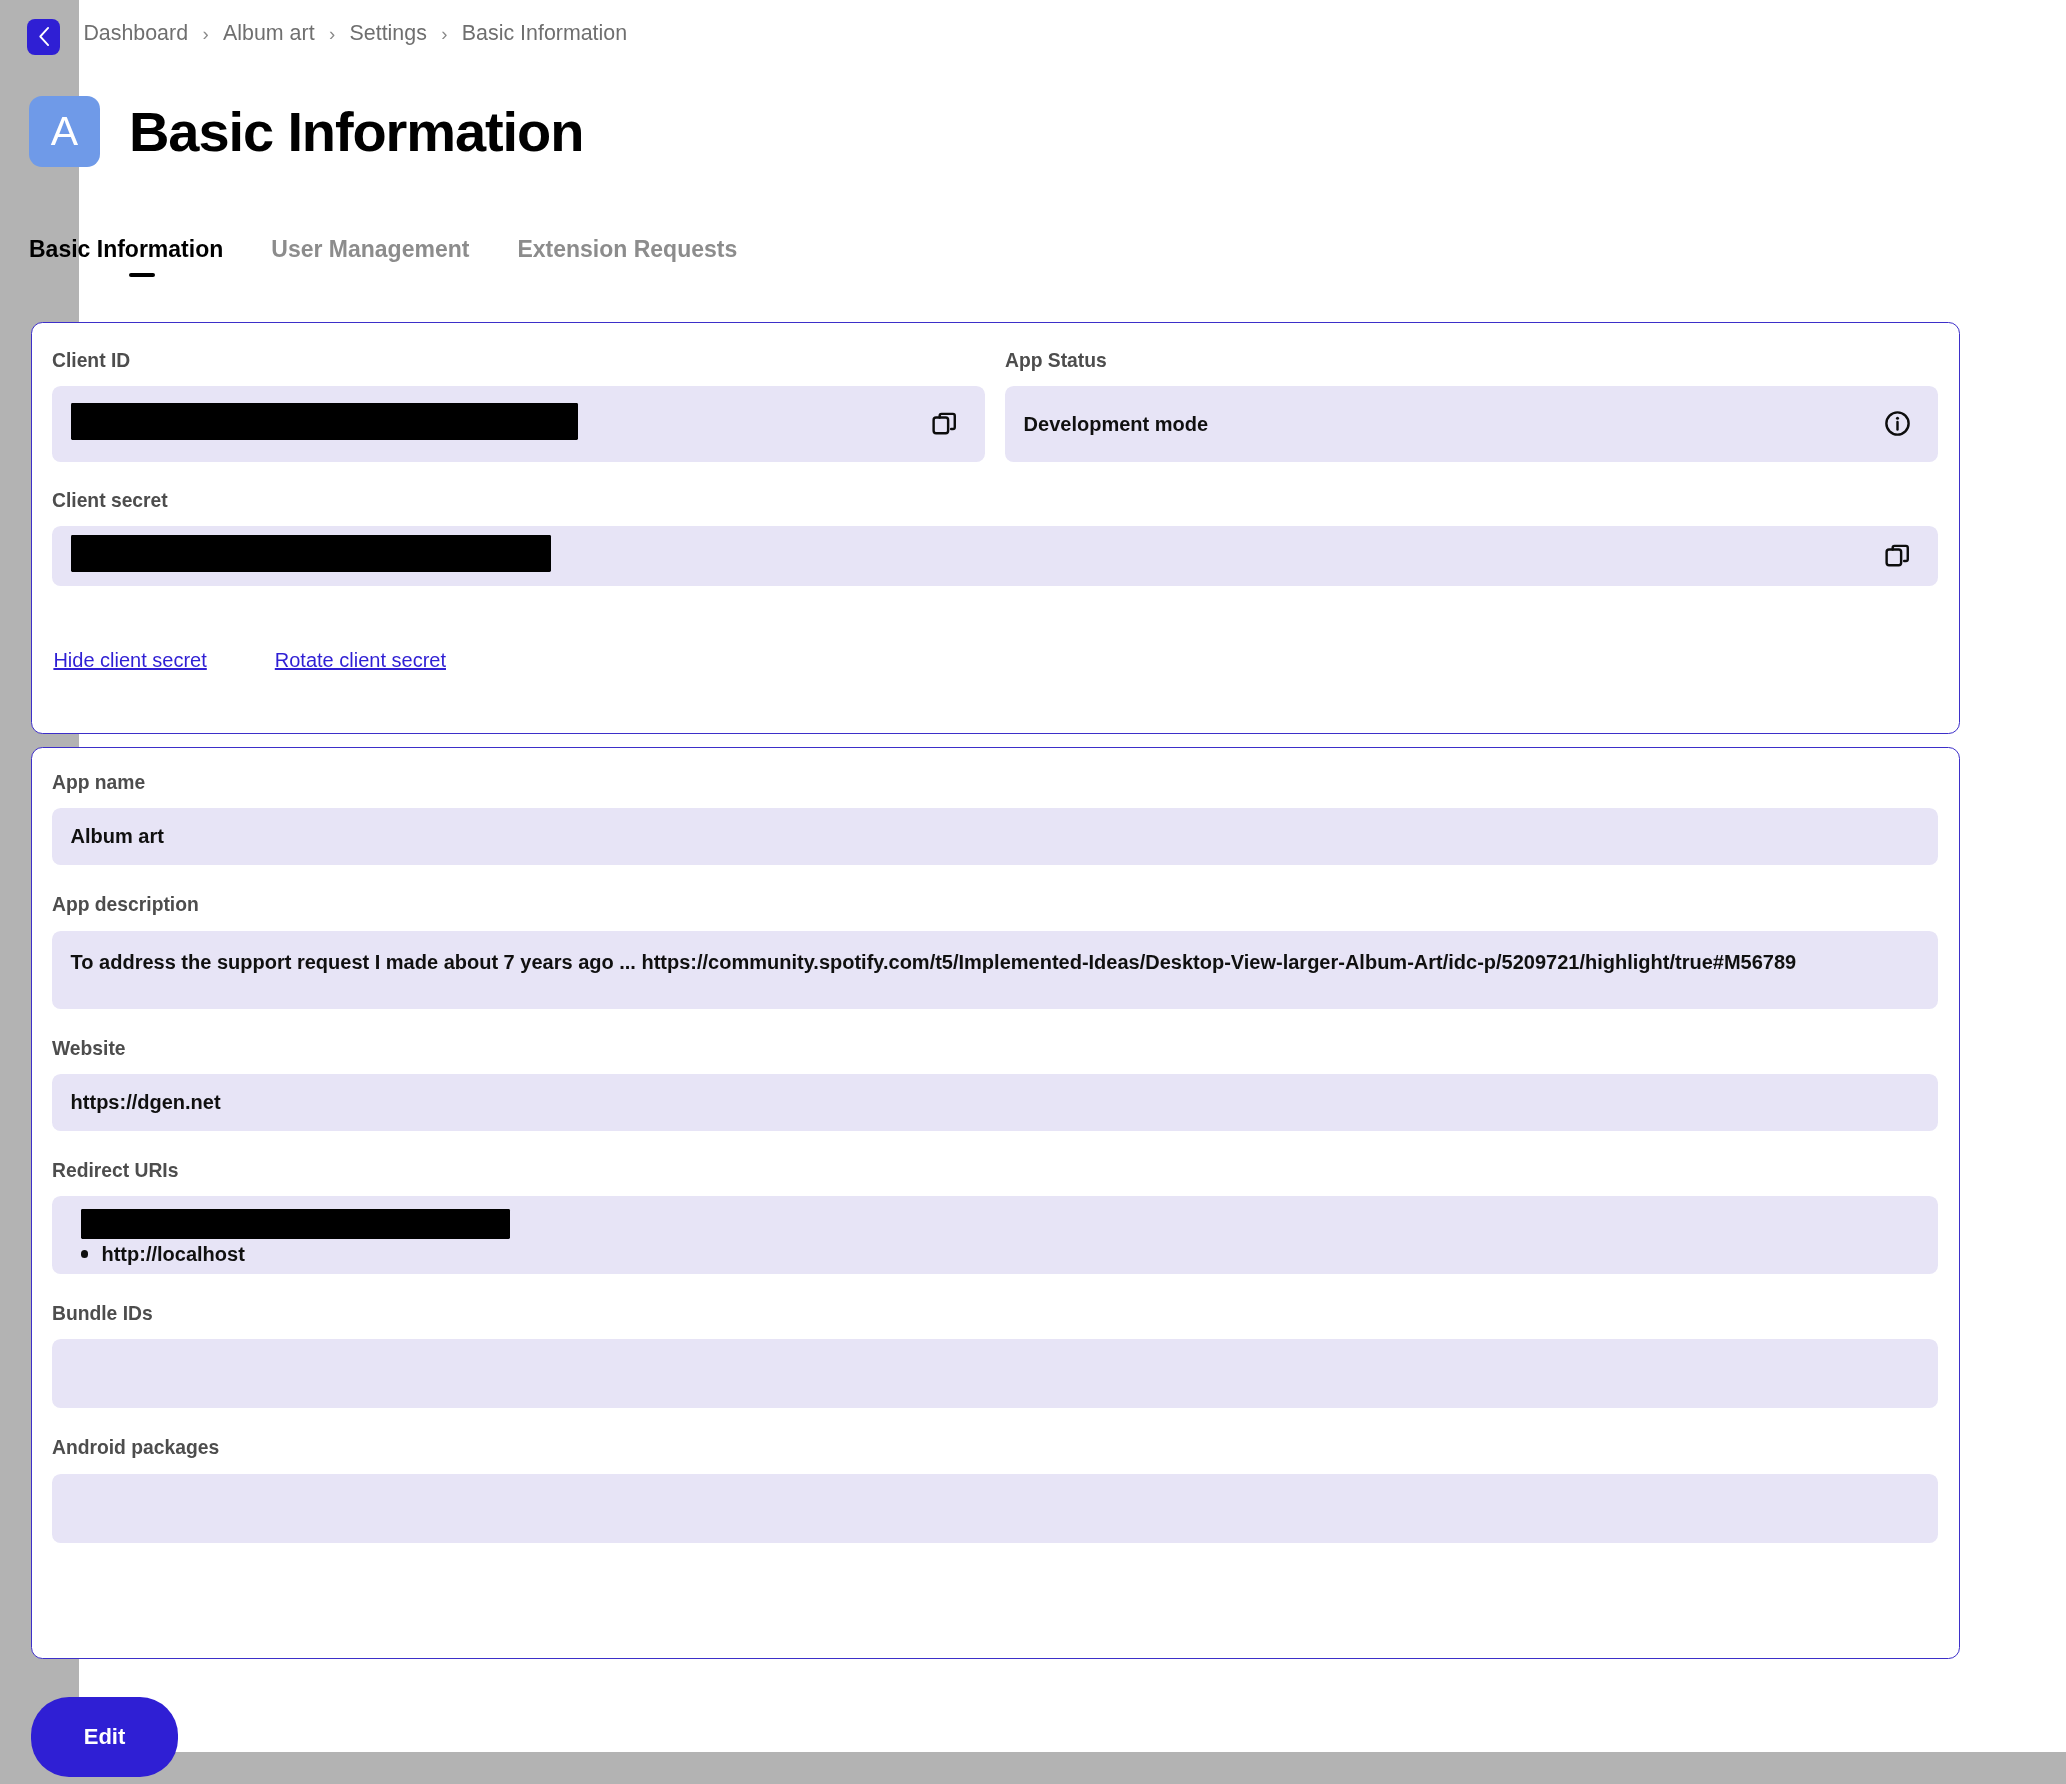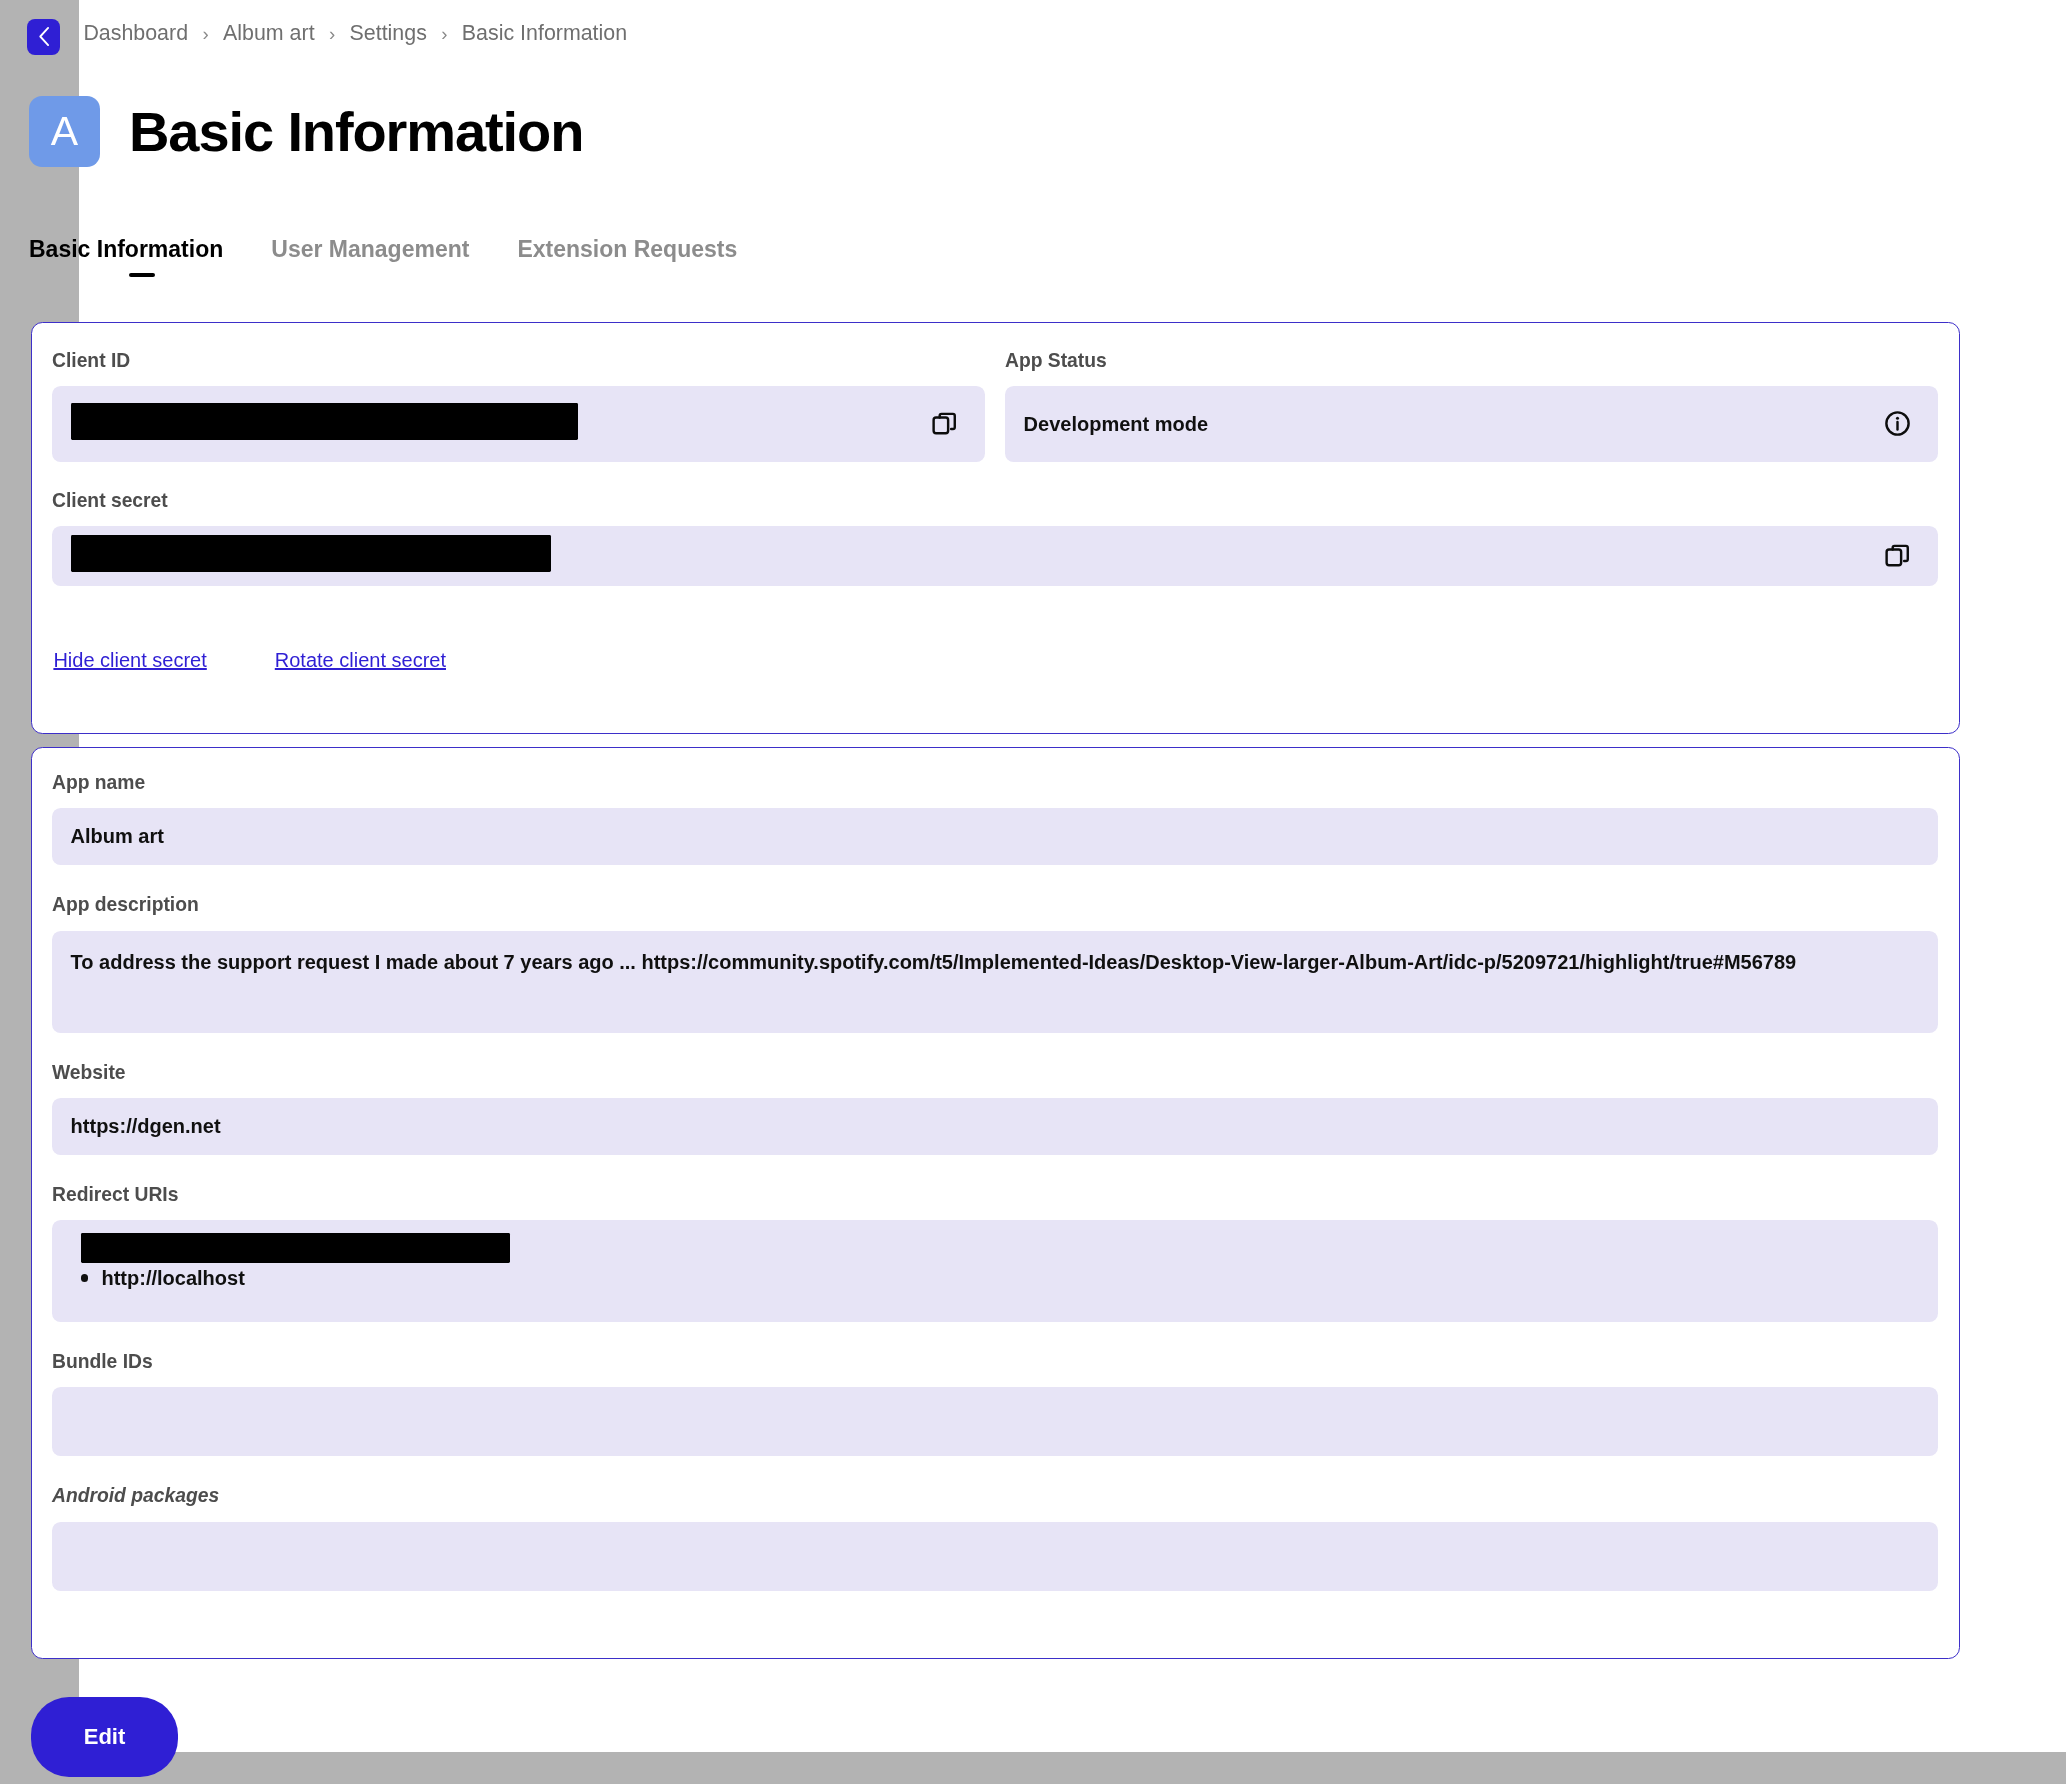--- a/index.html
+++ b/index.html
@@ -219,24 +219,24 @@
   }
 
   
   .details-inner {
     position: absolute;
     left: 20px;
     top: 24px;
     width: 1886px;
   }
   .detail-group { margin-bottom: 29px; }
-  .detail-group:last-child { margin-bottom: 0; font-style: italic; }
+  .detail-group:last-child { margin-bottom: 0; }
 
   .box-h80  { height: 57px; }
-  .box-h110 { height: 102px; align-items: flex-start; padding-top: 17px; }
+  .box-h110 { height: 78px; align-items: flex-start; padding-top: 17px; }
   .box-h96  { height: 69px; }
 
   .desc-text {
     font-size: 20px;
     font-weight: bold;
     color: #101010;
     line-height: 1.42;
     white-space: normal;
     word-break: break-word;
     padding: 0 7.1px 0 0;

